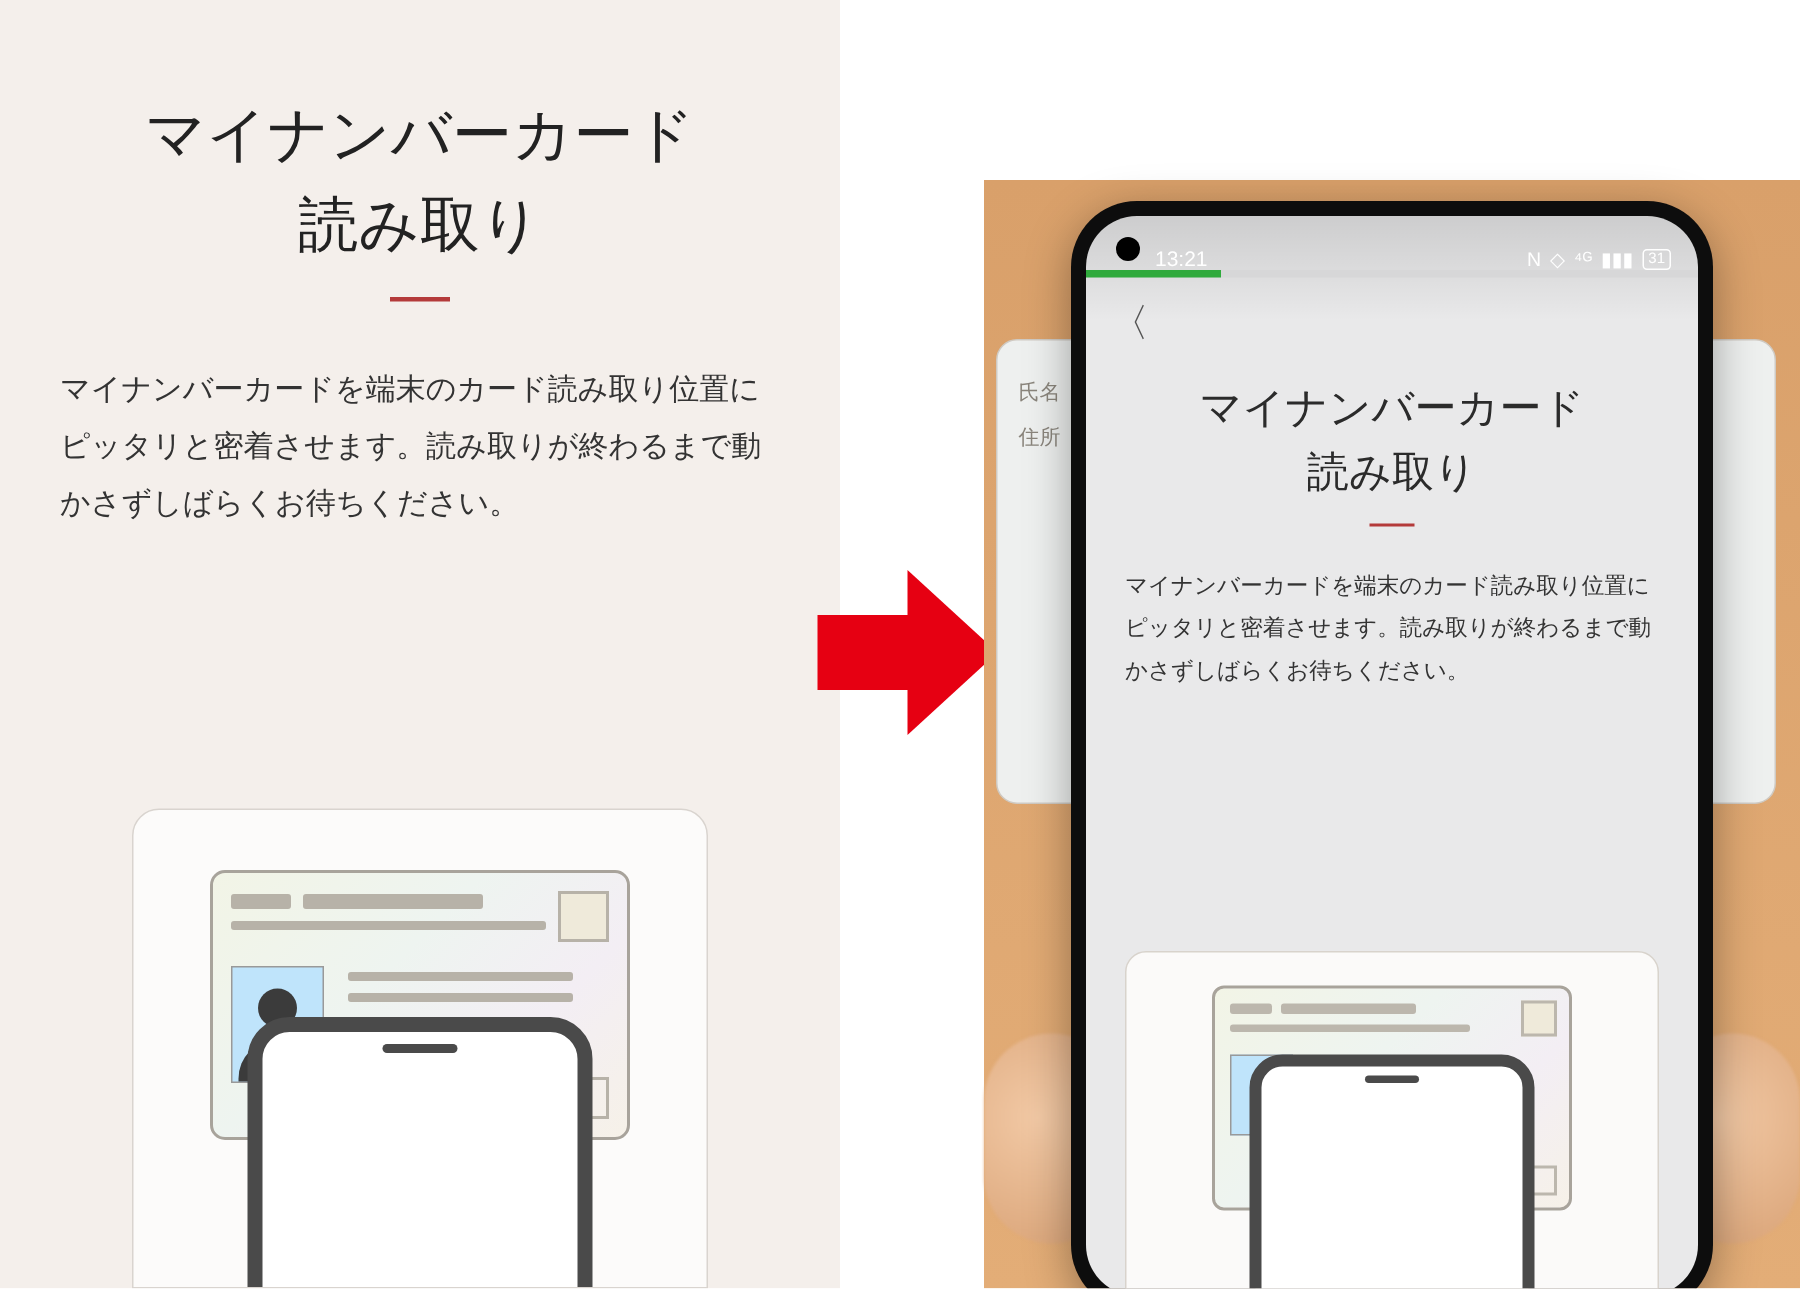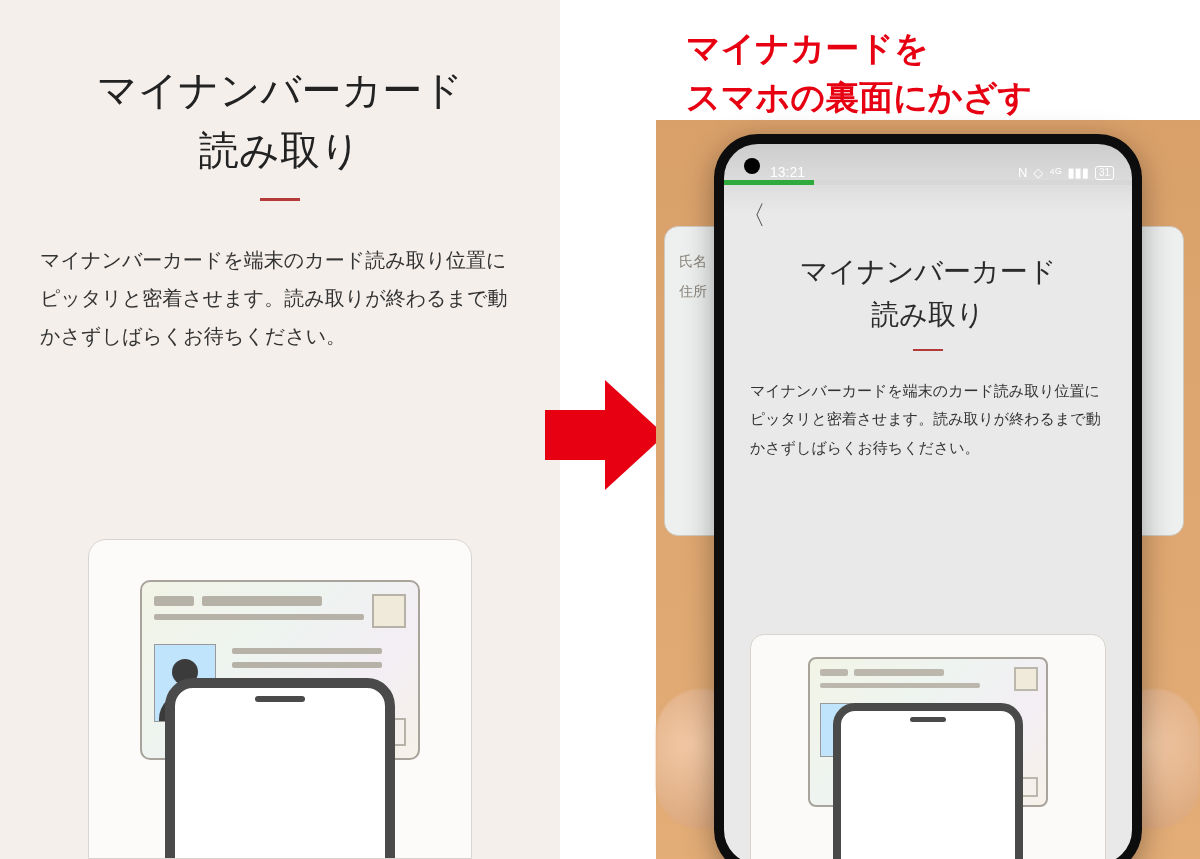--- a/index.html
+++ b/index.html
@@ -164,22 +164,20 @@
       </div>
     </div>
   </div>
 
   <div class="arrow">
     <div class="shaft"></div>
       <div class="head"></div>
   </div>
 
   <div class="right-panel">
-    <div class="rp-caption">マイナカードを
-スマホの裏面にかざす</div>
 
     <div class="behind-card">
       <span class="lbl n">氏名</span>
       <span class="lbl a">住所</span>
     </div>
 
     <div class="thumb tl"></div>
     <div class="thumb tr"></div>
 
     <div class="real-phone">

